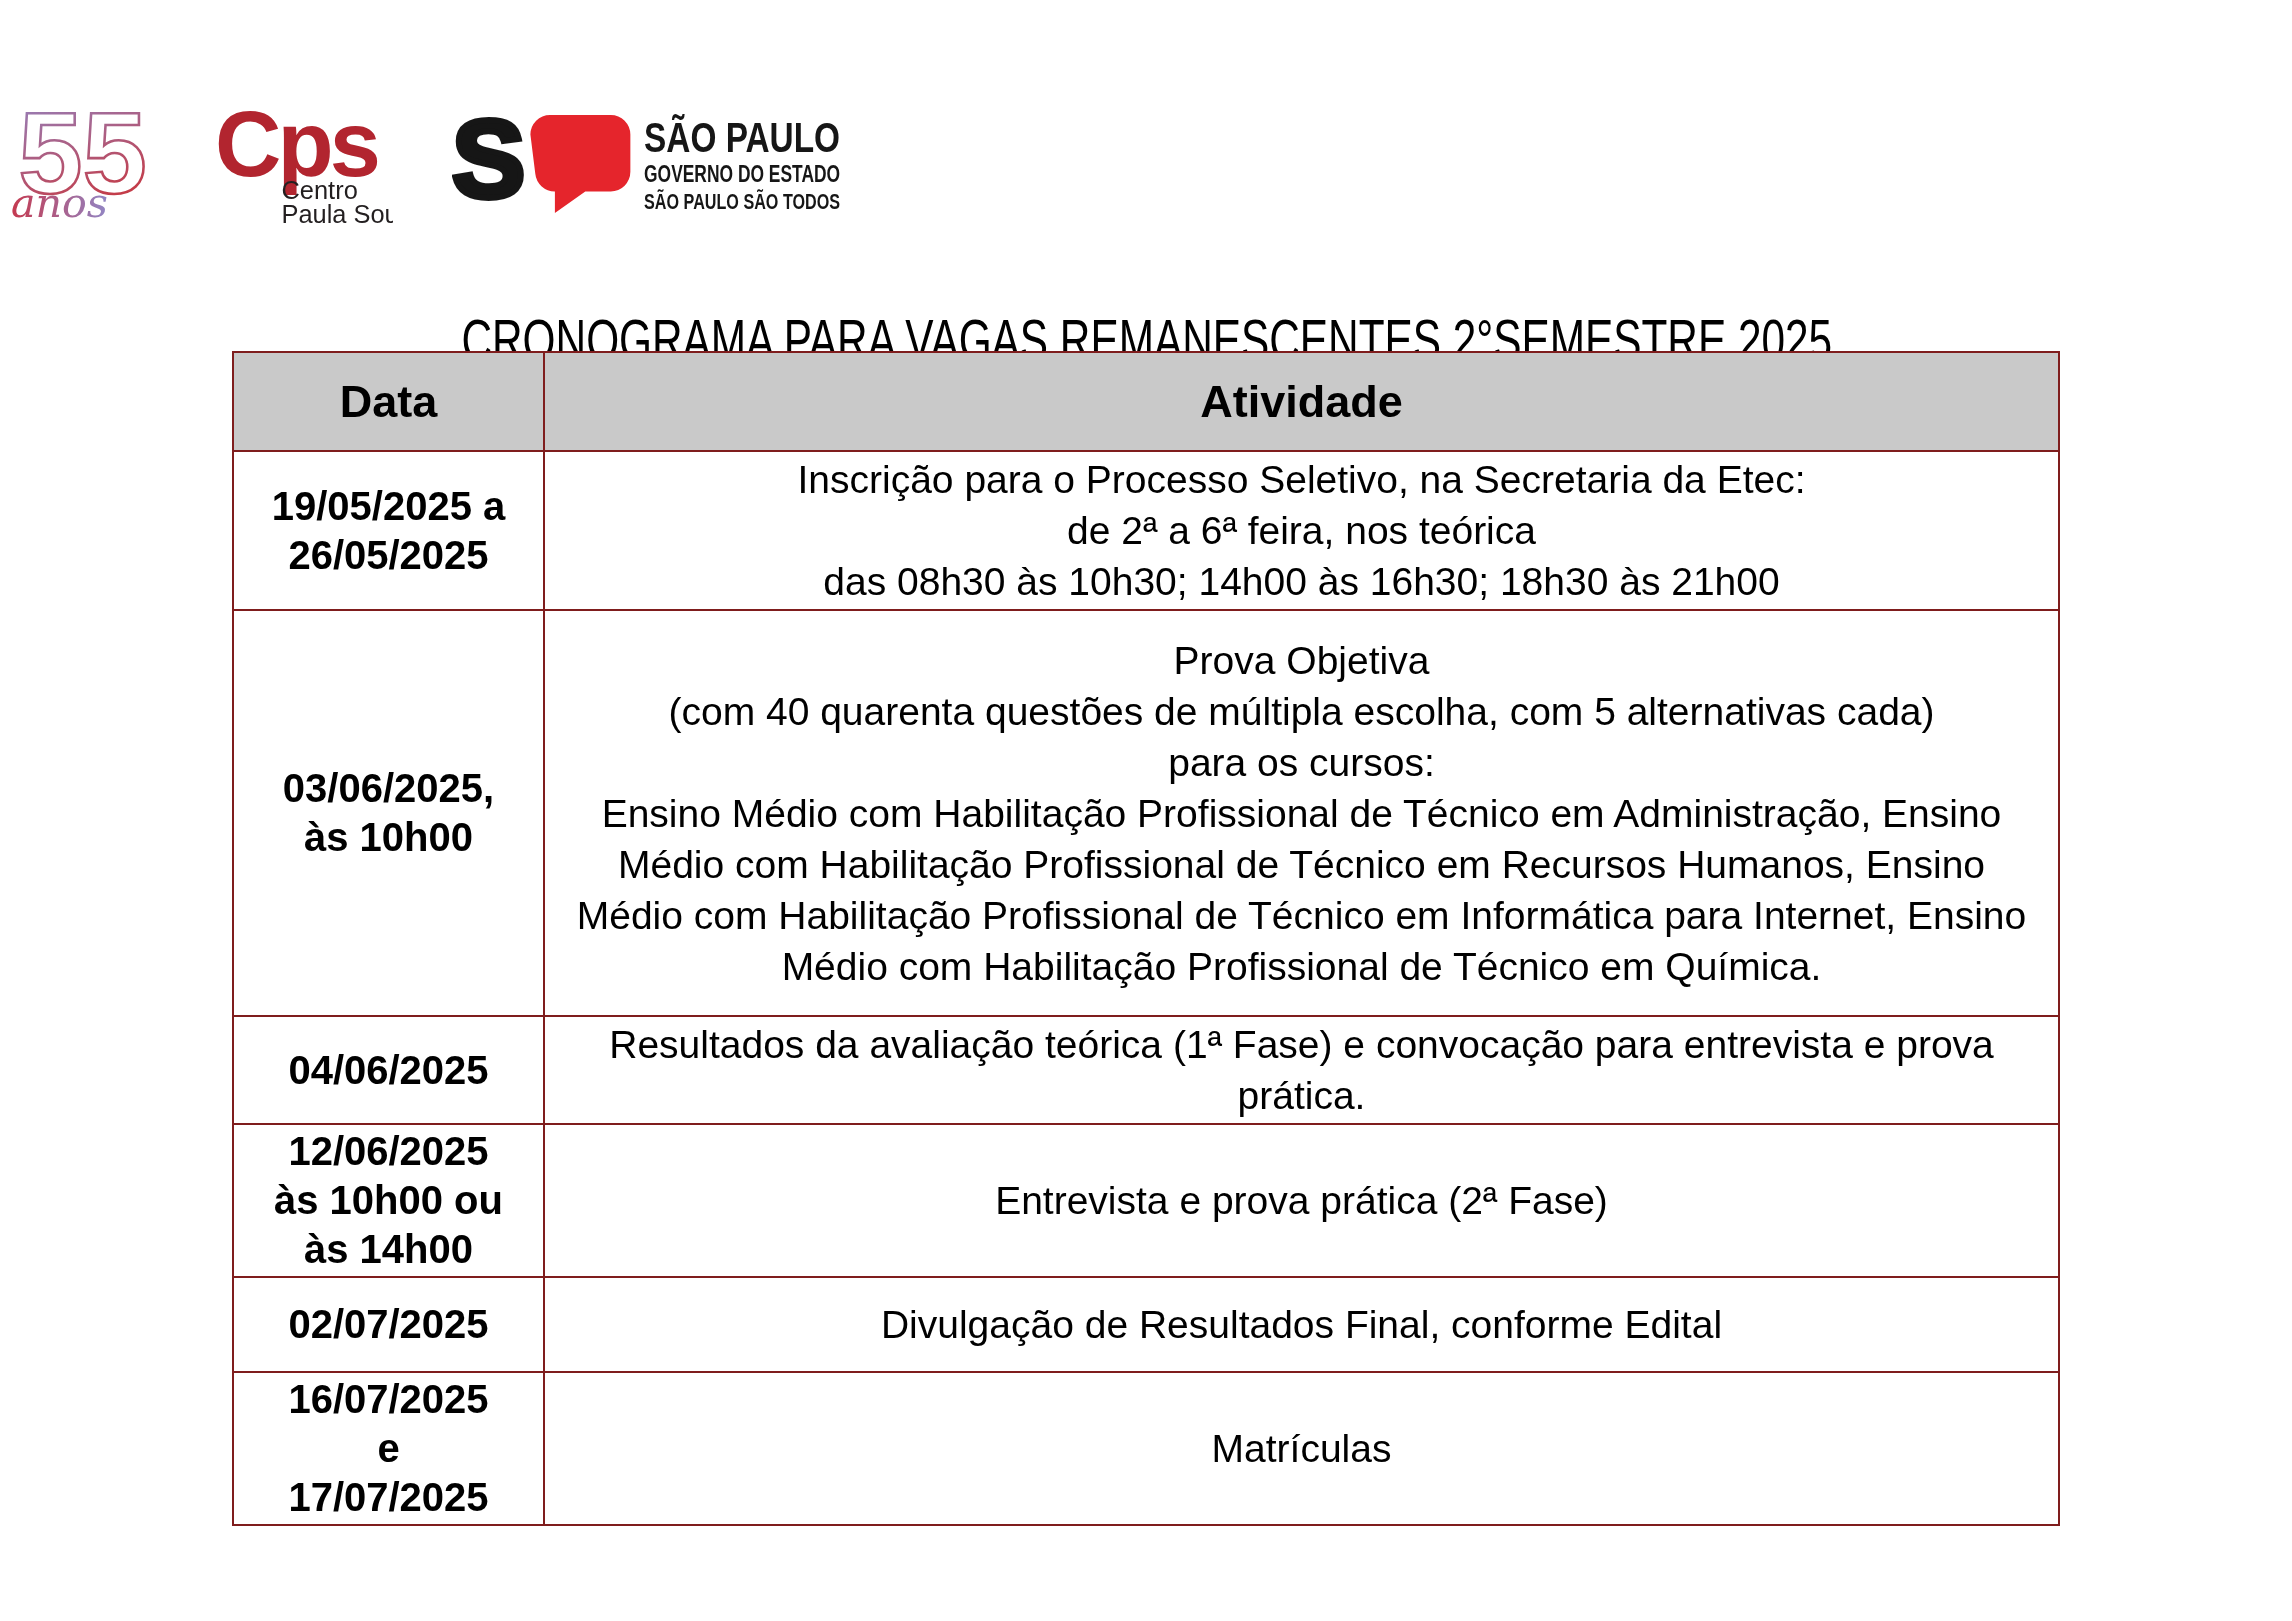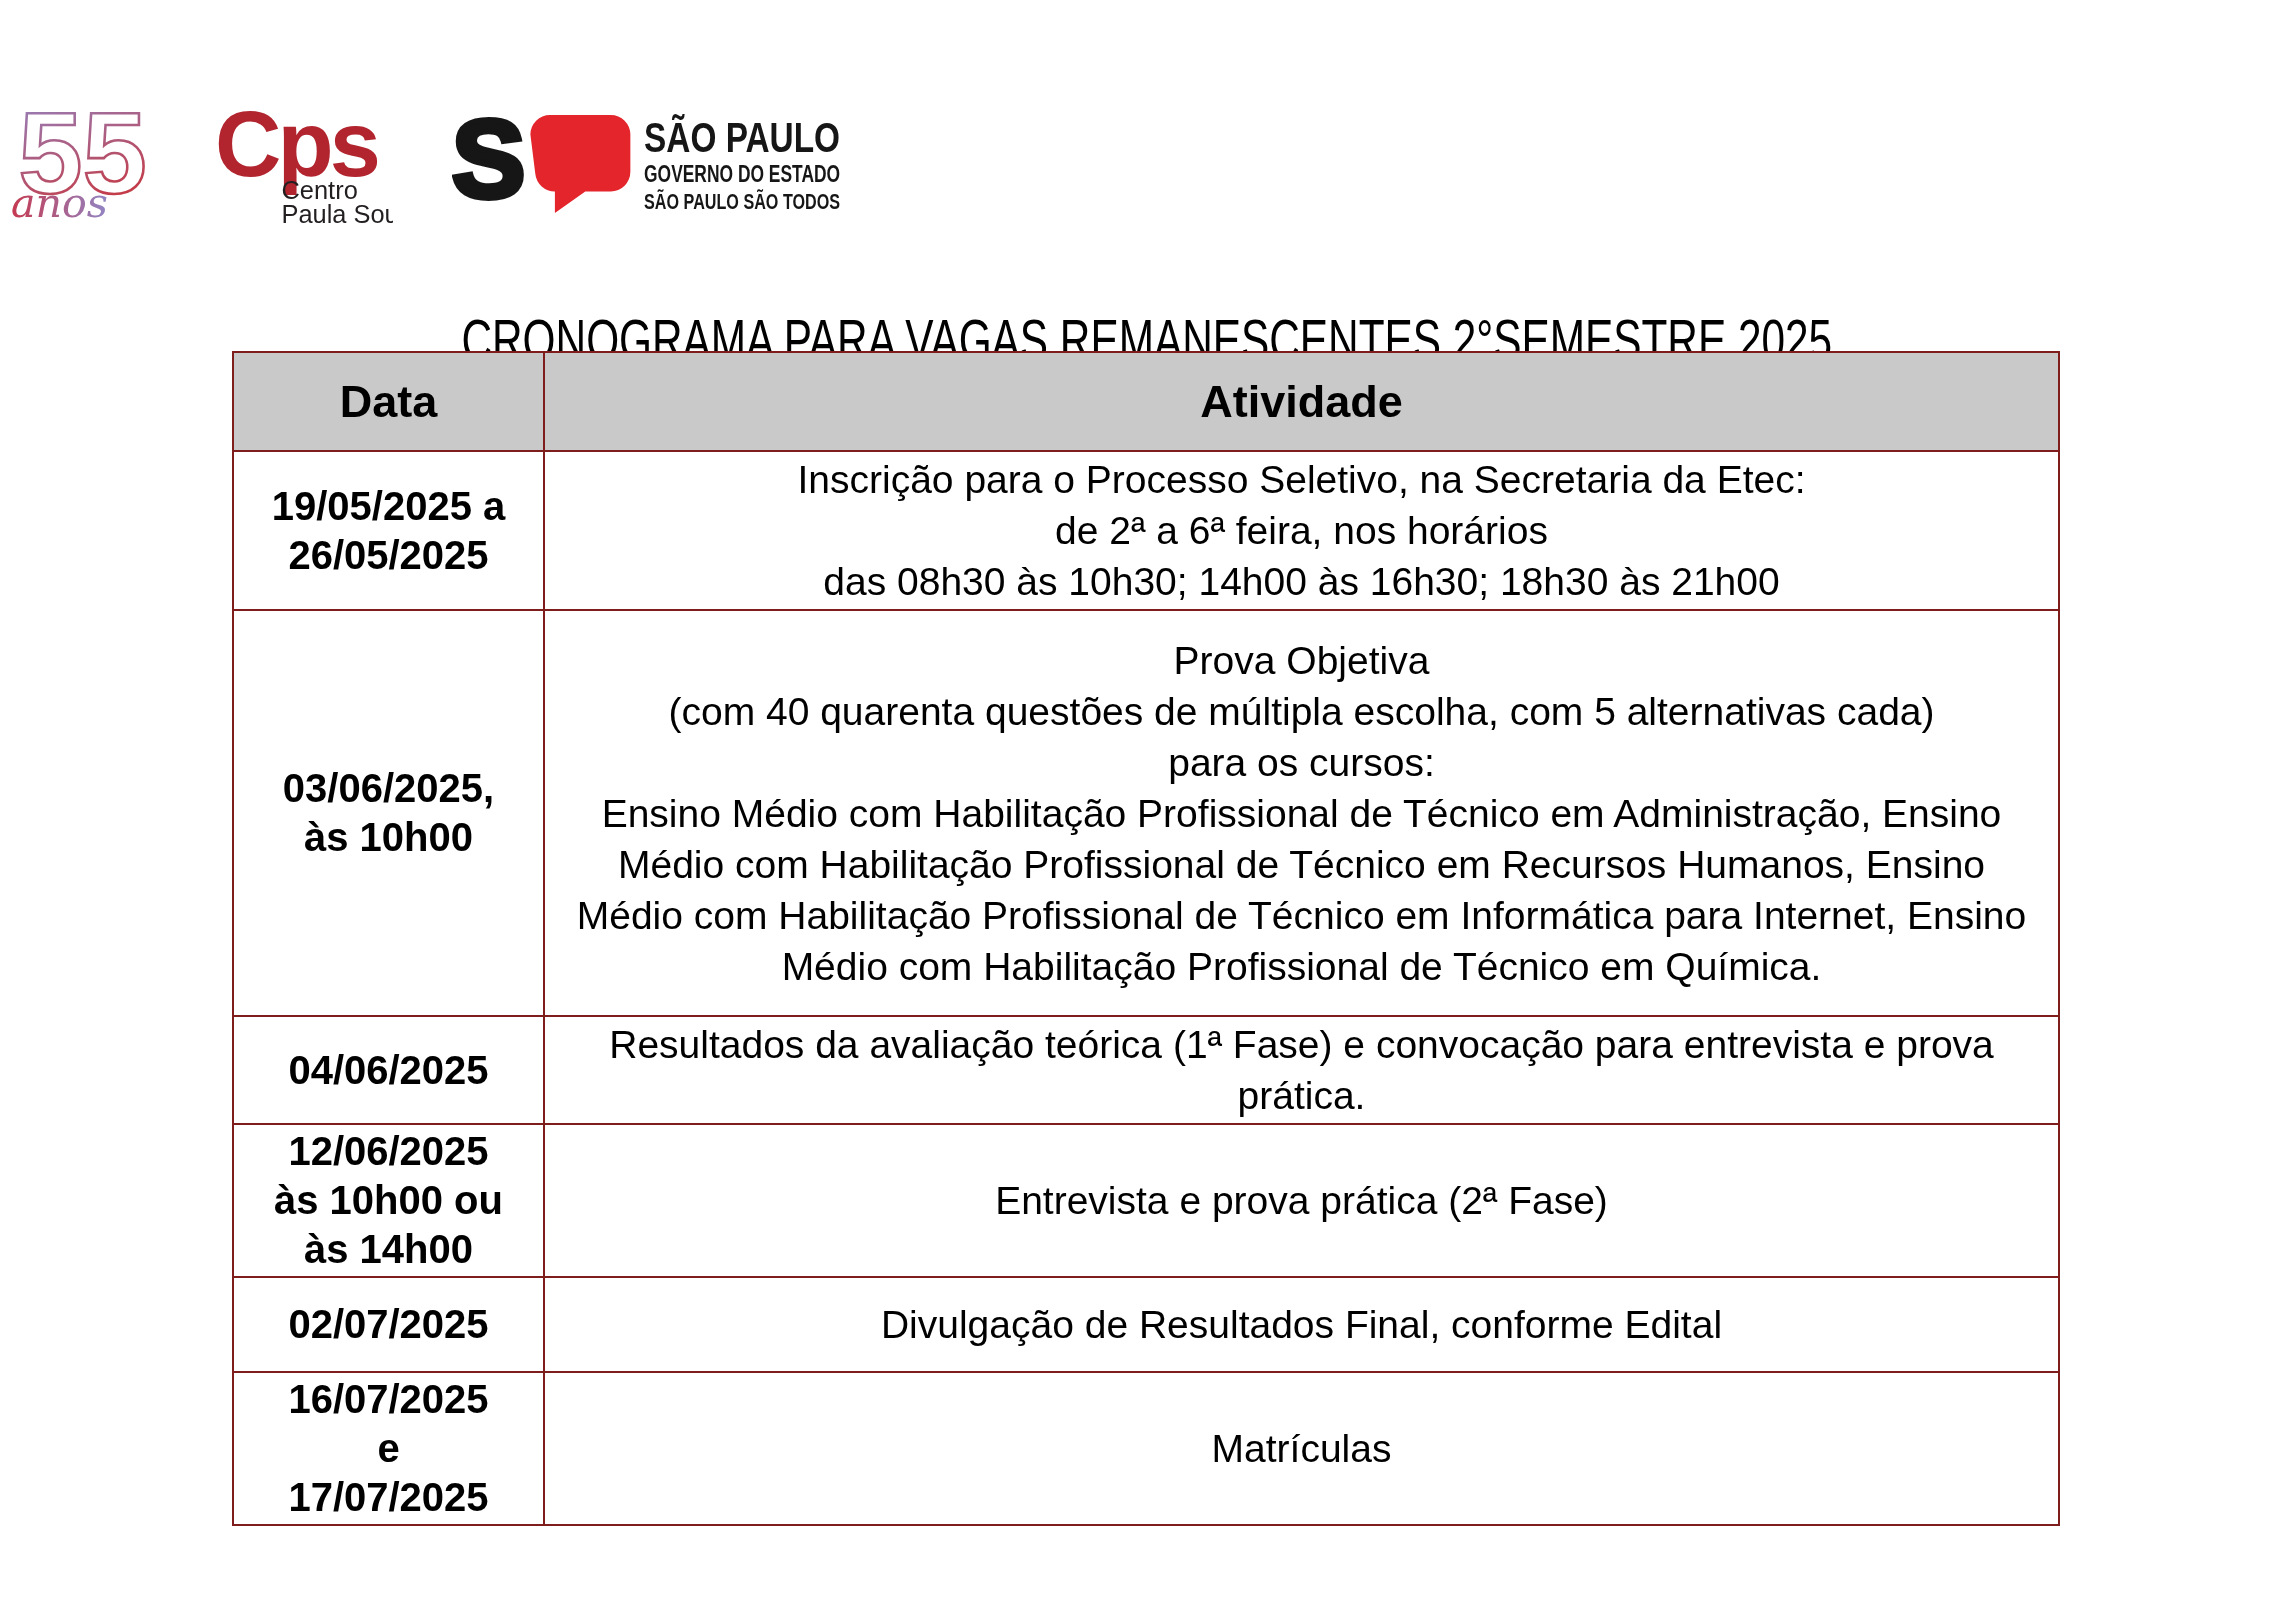--- a/index.html
+++ b/index.html
@@ -107,21 +107,21 @@
       <tr>
         <th>Data</th>
         <th>Atividade</th>
       </tr>
     </thead>
     <tbody>
       <tr class="r1">
         <td class="date">19/05/2025 a
 26/05/2025</td>
         <td class="act">Inscrição para o Processo Seletivo, na Secretaria da Etec:
-de 2ª a 6ª feira, nos horários
+de 2ª a 6ª feira, nos teórica
 das 08h30 às 10h30; 14h00 às 16h30; 18h30 às 21h00</td>
       </tr>
       <tr class="r2">
         <td class="date">03/06/2025,
 às 10h00</td>
         <td class="act">Prova Objetiva
 (com 40 quarenta questões de múltipla escolha, com 5 alternativas cada)
 para os cursos:
 Ensino Médio com Habilitação Profissional de Técnico em Administração, Ensino Médio com Habilitação Profissional de Técnico em Recursos Humanos, Ensino Médio com Habilitação Profissional de Técnico em Informática para Internet, Ensino Médio com Habilitação Profissional de Técnico em Química.</td>
       </tr>

